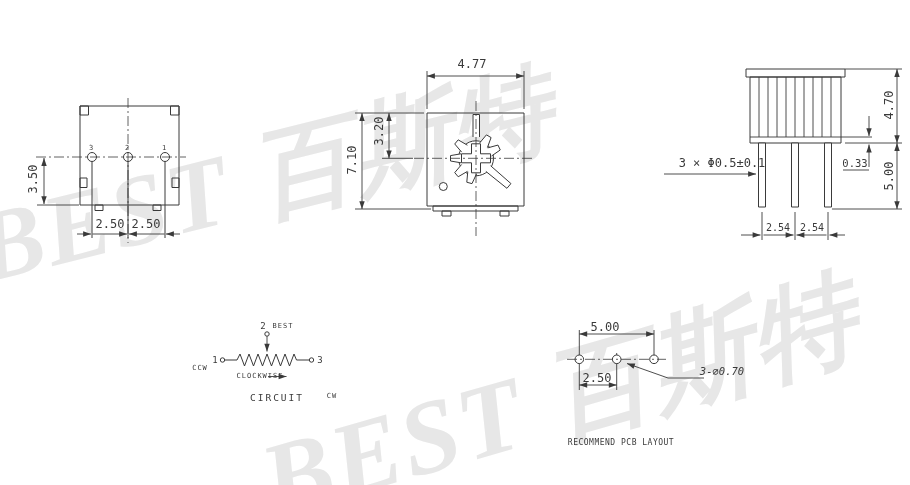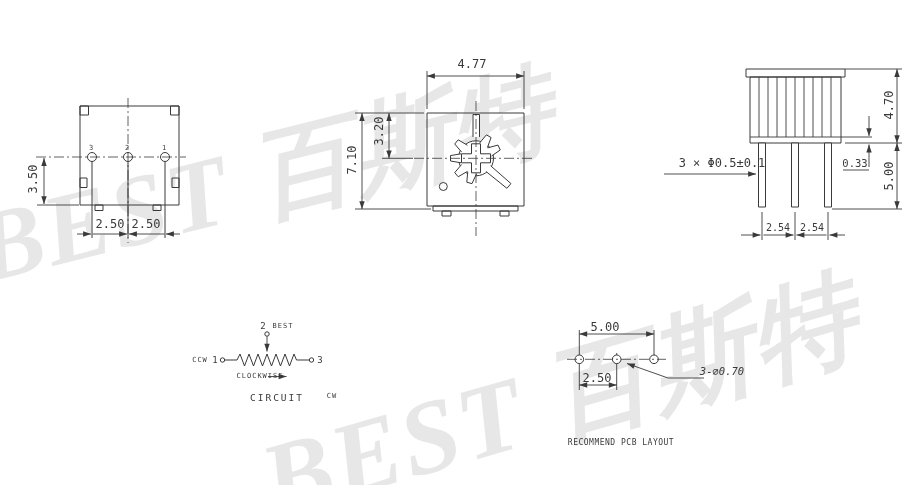--- a/index.html
+++ b/index.html
@@ -196,21 +196,21 @@
 
   <div class="lbl f12" style="left:722px; top:163px;">3 × Φ0.5±0.1</div>
   <div class="lbl f10" style="left:855px; top:163px;">0.33</div>
   <div class="lbl rot f12" style="left:889px; top:105px;">4.70</div>
   <div class="lbl rot f12" style="left:889px; top:176px;">5.00</div>
   <div class="lbl f11" style="left:778px; top:228px;">2.54</div>
   <div class="lbl f11" style="left:812px; top:228px;">2.54</div>
 
   <div class="lbl f9" style="left:263px; top:326px;">2</div>
   <div class="lbl f7" style="left:283px; top:326px; letter-spacing:1px;">BEST</div>
-  <div class="lbl f7" style="left:200px; top:360px; letter-spacing:1px;">CCW</div>
+  <div class="lbl f7" style="left:200px; top:368px; letter-spacing:1px;">CCW</div>
   <div class="lbl f9" style="left:215px; top:360px;">1</div>
   <div class="lbl f9" style="left:320px; top:360px;">3</div>
   <div class="lbl f7" style="left:332px; top:360px; letter-spacing:1px;margin-top:36px;">CW</div>
   <div class="lbl f7" style="left:260px; top:376px; letter-spacing:1px;">CLOCKWISE</div>
   <div class="lbl" style="left:277px; top:398px; font-size:9.5px; letter-spacing:2px;">CIRCUIT</div>
 
   <div class="lbl f12" style="left:605px; top:327px;">5.00</div>
   <div class="lbl f12" style="left:597px; top:378px;">2.50</div>
   <div class="lbl f10" style="left:722px; top:371px;font-style:italic;">3-∅0.70</div>
   <div class="lbl" style="left:621px; top:412px; font-size:8px; letter-spacing:0.5px;margin-top:31px;">RECOMMEND PCB LAYOUT</div>

